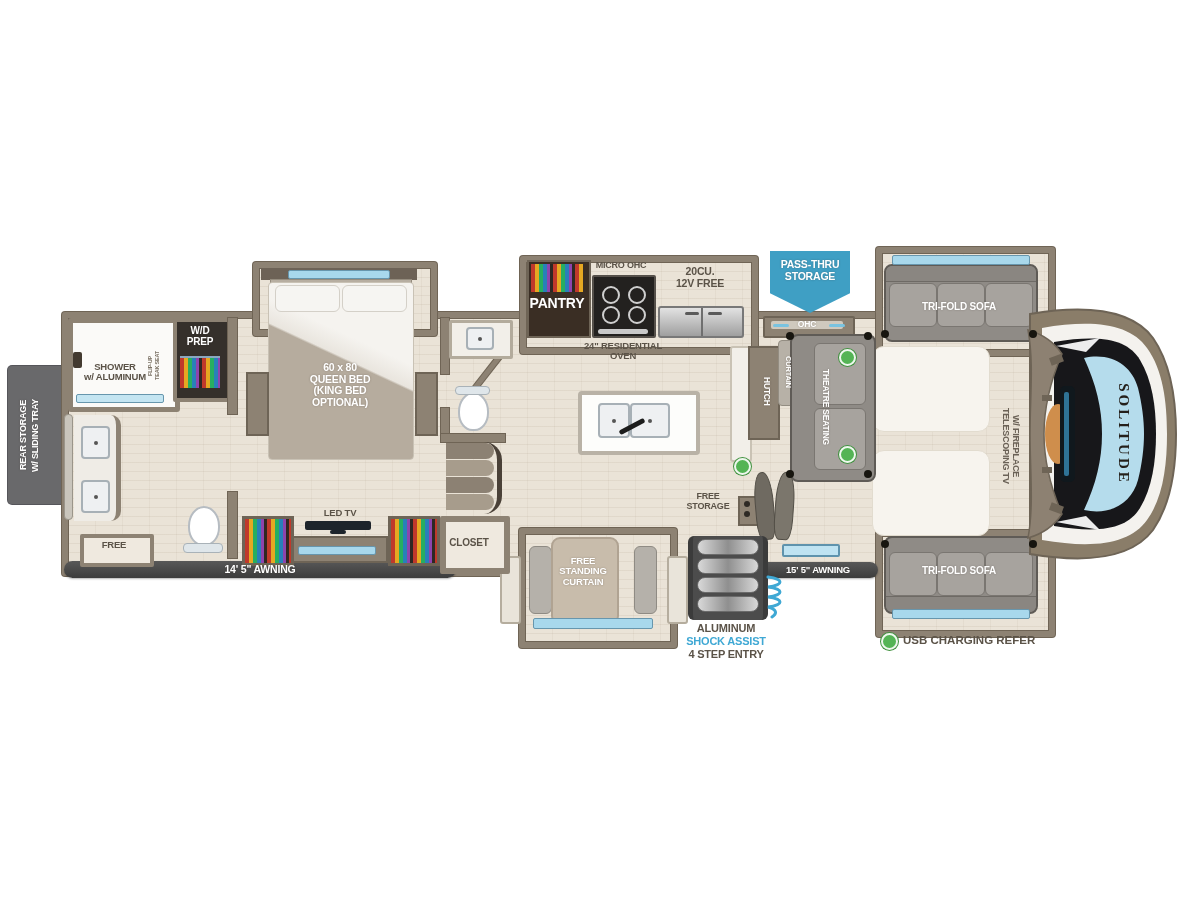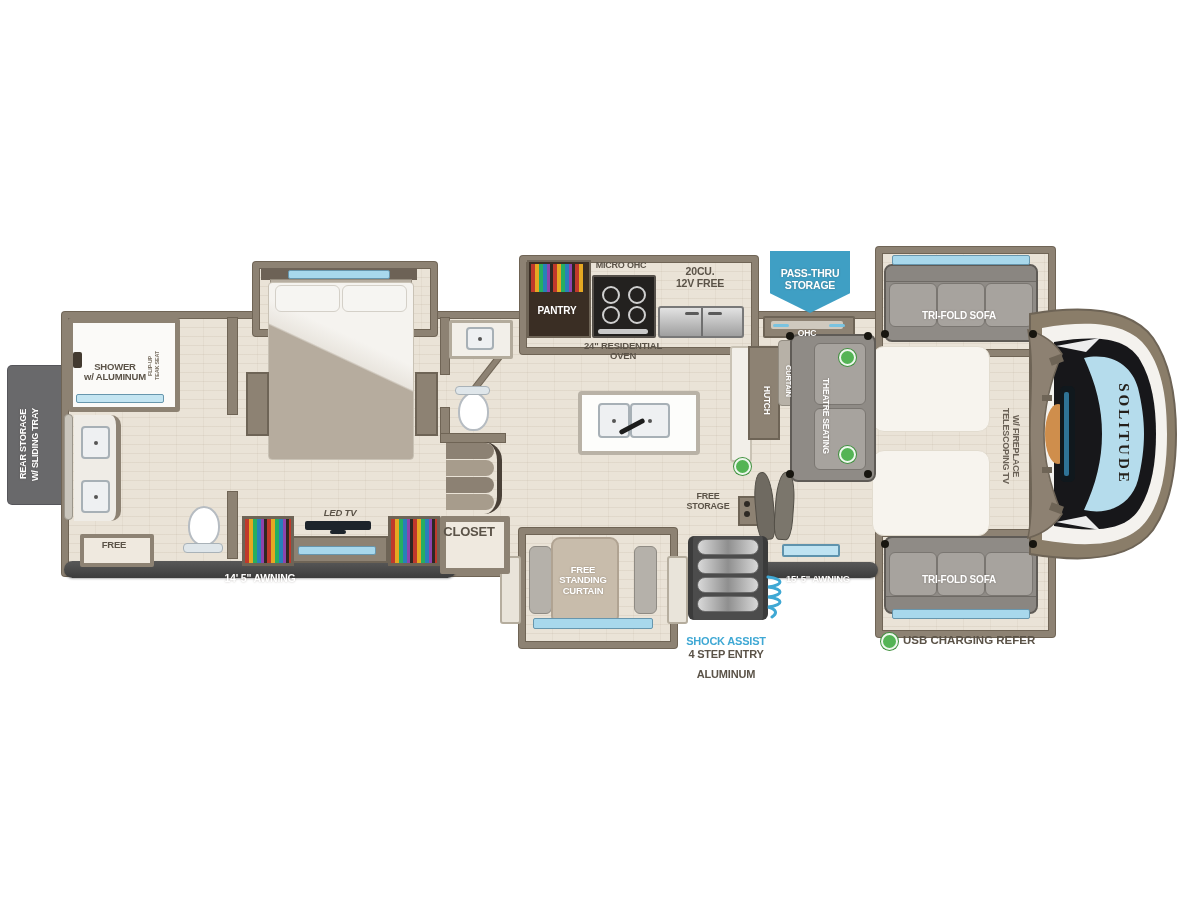--- a/index.html
+++ b/index.html
@@ -9,21 +9,21 @@
   
   .floor{background-color:#eae3d7;
     background-image:
       repeating-linear-gradient(180deg, rgba(140,120,95,.10) 0 1px, transparent 1px 9px),
       repeating-linear-gradient(90deg, rgba(140,120,95,.07) 0 1px, transparent 1px 27px);}
   .wallbox{position:absolute;border:6px solid #8d8273;box-shadow:0 0 0 1px #6f6455, inset 0 0 0 1px #6f6455;border-radius:3px;}
   .wall{position:absolute;background:#8d8273;box-shadow:0 0 0 1px #6f6455;}
   
   .lbl{position:absolute;font-weight:bold;color:#5b5348;white-space:pre-line;text-align:center;
        line-height:1.1;letter-spacing:-0.2px;z-index:6;}
-  .lbl-w{color:#ffffff;text-shadow:0 0 2px rgba(60,50,40,.35);margin-top:9px;}
+  .lbl-w{color:#ffffff;text-shadow:0 0 2px rgba(60,50,40,.35);}
   .vrl{writing-mode:vertical-rl;}
   .vup{writing-mode:vertical-rl;transform:rotate(180deg);}
   .vlr{writing-mode:vertical-lr;}
   
   .window{position:absolute;background:#a8d8ec;border:1px solid #6796ad;border-radius:2px;z-index:5;}
   .rug{position:absolute;background:#f7f4ee;border:1px solid #e2dccf;border-radius:12px;z-index:2;}
   .usb-dot{position:absolute;width:13px;height:13px;border-radius:50%;background:#54b455;
            border:2px solid #eef7ee;box-shadow:0 0 0 1px #41913f;z-index:8;}
   .books{background:#2e2823;border:3px solid #6e6456;
     background-image:
@@ -70,75 +70,84 @@
   <div class="abs" style="left:667px;top:556px;width:17px;height:64px;background:#e9e4da;border:2px solid #b5ad9e;border-radius:3px;z-index:3;"></div>
 
   <div class="abs" style="left:68px;top:318px;width:102px;height:84px;background:#fbfaf8;border:5px solid #8d8273;border-radius:3px;z-index:3;"></div>
   <div class="abs" style="left:73px;top:352px;width:9px;height:16px;background:#433a30;border-radius:2px;z-index:4;"></div>
   <div class="window" style="left:76px;top:394px;width:86px;height:7px;background:#c4e5f2;"></div>
   <div class="lbl" style="left:76px;top:362px;width:78px;font-size:9.5px;">SHOWER
 w/ ALUMINUM</div>
   <div class="lbl vup" style="left:147px;top:338px;width:14px;height:56px;font-size:5.5px;line-height:1.25;color:#7b7265;">FLIP-UP
 TEAK SEAT</div>
 
+  <div class="abs" style="left:173px;top:318px;width:54px;height:76px;background:#35302b;border:4px solid #8d8273;border-radius:2px;z-index:3;">
+    <div class="lbl lbl-w" style="left:0;top:3px;width:46px;font-size:10px;">W/D
+PREP</div>
+    <div class="abs books" style="left:3px;top:34px;width:40px;height:30px;border-width:0;border-top:2px solid #8aa8c0;"></div>
+  </div>
 
   <div class="abs" style="left:64px;top:414px;width:7px;height:104px;background:#c9c5bc;border:1px solid #9a958a;border-radius:4px;z-index:3;"></div>
   <div class="abs" style="left:74px;top:415px;width:42px;height:106px;background:#efece6;border-right:5px solid #8d8273;border-radius:0 10px 10px 0;z-index:3;"></div>
   <div class="sink" style="left:81px;top:426px;width:25px;height:29px;z-index:4;"></div>
   <div class="sink" style="left:81px;top:480px;width:25px;height:29px;z-index:4;"></div>
 
   <div class="abs" style="left:188px;top:506px;width:28px;height:36px;background:#ffffff;border:2px solid #b6bcc2;border-radius:50% 50% 46% 46%;z-index:4;"></div>
   <div class="abs" style="left:183px;top:543px;width:38px;height:8px;background:#dfe6ea;border:1px solid #a9b2b8;border-radius:4px;z-index:4;"></div>
 
   <div class="abs" style="left:80px;top:534px;width:66px;height:25px;background:#efe9df;border:4px solid #8d8273;border-radius:2px;z-index:3;"></div>
   <div class="lbl" style="left:84px;top:540px;width:60px;font-size:9.5px;">FREE</div>
 
   <div class="wall" style="left:228px;top:318px;width:9px;height:96px;z-index:3;"></div>
   <div class="wall" style="left:228px;top:492px;width:9px;height:66px;z-index:3;"></div>
 
   <div class="abs" style="left:270px;top:279px;width:140px;height:9px;background:#b7aea1;border:1px solid #958c7e;z-index:3;"></div>
   <div class="abs" style="left:275px;top:285px;width:63px;height:25px;background:#f6f5f2;border:1px solid #d4d0c8;border-radius:6px;z-index:4;"></div>
   <div class="abs" style="left:342px;top:285px;width:63px;height:25px;background:#f6f5f2;border:1px solid #d4d0c8;border-radius:6px;z-index:4;"></div>
   <div class="abs" style="left:268px;top:282px;width:144px;height:176px;border:1px solid #c9c2b5;border-radius:4px;z-index:3;
               background:linear-gradient(205deg,#f5f3ef 34%,#e9e5de 44%,#b6ac9e 45%);"></div>
+  <div class="lbl lbl-w" style="left:278px;top:362px;width:124px;font-size:10.5px;">60 x 80
+QUEEN BED
+(KING BED
+OPTIONAL)</div>
   <div class="abs" style="left:246px;top:372px;width:19px;height:60px;background:#8d8273;border:2px solid #6e6456;z-index:3;"></div>
   <div class="abs" style="left:415px;top:372px;width:19px;height:60px;background:#8d8273;border:2px solid #6e6456;z-index:3;"></div>
 
-  <div class="lbl" style="left:307px;top:508px;width:66px;font-size:9.5px;font-style:italic;">LED TV</div>
+  <div class="lbl" style="left:307px;top:508px;width:66px;font-size:9.5px;">LED TV</div>
   <div class="abs" style="left:305px;top:521px;width:66px;height:9px;background:#1d242b;border-radius:2px;z-index:4;"></div>
   <div class="abs" style="left:330px;top:530px;width:16px;height:4px;background:#1d242b;border-radius:2px;z-index:4;"></div>
   <div class="abs" style="left:288px;top:536px;width:96px;height:23px;background:#8d8273;border:2px solid #6e6456;z-index:3;">
     <div class="window" style="left:8px;top:8px;width:76px;height:7px;"></div>
   </div>
   <div class="abs books" style="left:242px;top:516px;width:46px;height:44px;z-index:3;"></div>
   <div class="abs books" style="left:388px;top:516px;width:46px;height:44px;z-index:3;"></div>
 
   <div class="abs" style="left:440px;top:516px;width:58px;height:46px;background:#efe9df;border:6px solid #8d8273;border-radius:2px;z-index:3;"></div>
-  <div class="lbl" style="left:443px;top:525px;width:52px;font-size:13px;">CLOSET</div>
+  <div class="lbl" style="left:443px;top:537px;width:52px;font-size:10px;">CLOSET</div>
 
   <div class="wall" style="left:441px;top:318px;width:8px;height:56px;z-index:3;"></div>
   <div class="wall" style="left:441px;top:408px;width:8px;height:34px;z-index:3;"></div>
   <div class="wall" style="left:441px;top:434px;width:64px;height:8px;z-index:3;"></div>
   <div class="wall" style="left:500px;top:352px;width:5px;height:48px;transform:rotate(38deg);transform-origin:top left;z-index:3;"></div>
   <div class="abs" style="left:449px;top:320px;width:58px;height:33px;background:#f2efe9;border:3px solid #b3ab9c;border-radius:2px;z-index:3;"></div>
   <div class="sink" style="left:466px;top:327px;width:24px;height:19px;z-index:4;"></div>
   <div class="abs" style="left:458px;top:392px;width:27px;height:35px;background:#ffffff;border:2px solid #b6bcc2;border-radius:50% 50% 46% 46%;z-index:4;"></div>
   <div class="abs" style="left:455px;top:386px;width:33px;height:7px;background:#dfe6ea;border:1px solid #a9b2b8;border-radius:4px;z-index:4;"></div>
 
   <div class="abs" style="left:443px;top:442px;width:54px;height:72px;border-right:5px solid #4a4138;border-radius:0 18px 18px 0;z-index:3;overflow:hidden;">
     <div style="height:16px;margin:1px 3px;background:#8c8173;border-radius:0 10px 10px 0;"></div>
     <div style="height:16px;margin:1px 3px;background:#a79c8c;border-radius:0 12px 12px 0;"></div>
     <div style="height:16px;margin:1px 3px;background:#8c8173;border-radius:0 12px 12px 0;"></div>
     <div style="height:16px;margin:1px 3px;background:#a79c8c;border-radius:0 10px 10px 0;"></div>
   </div>
 
   <div class="abs" style="left:527px;top:260px;width:60px;height:74px;background:#3a2e24;border:2px solid #6e6456;z-index:3;">
     <div class="abs books" style="left:2px;top:2px;width:52px;height:28px;border-width:0;"></div>
   </div>
-  <div class="lbl lbl-w" style="left:527px;top:296px;width:60px;font-size:10px;">PANTRY</div>
+  <div class="lbl lbl-w" style="left:527px;top:296px;width:60px;font-size:14px;">PANTRY</div>
 
   <div class="lbl" style="left:583px;top:261px;width:76px;font-size:9px;">MICRO OHC</div>
   <div class="abs" style="left:592px;top:275px;width:60px;height:59px;background:#23211f;border:2px solid #55504a;border-radius:2px;z-index:3;">
     <div style="position:absolute;left:8px;top:9px;width:14px;height:14px;border:2px solid #cfcfcf;border-radius:50%;"></div>
     <div style="position:absolute;right:8px;top:9px;width:14px;height:14px;border:2px solid #cfcfcf;border-radius:50%;"></div>
     <div style="position:absolute;left:8px;top:29px;width:14px;height:14px;border:2px solid #cfcfcf;border-radius:50%;"></div>
     <div style="position:absolute;right:8px;top:29px;width:14px;height:14px;border:2px solid #cfcfcf;border-radius:50%;"></div>
     <div style="position:absolute;left:4px;bottom:2px;width:50px;height:5px;background:#c9c9c9;border-radius:3px;"></div>
   </div>
 
@@ -173,21 +182,21 @@
     <div class="tread"></div>
       <div class="tread"></div>
       <div class="tread"></div>
       <div class="tread"></div>
   </div>
 
   <svg class="abs" style="left:762px;top:575px;z-index:4;" width="24" height="44" viewBox="0 0 24 44">
     <path d="M6,2 C22,4 22,10 6,12 C22,14 22,20 6,22 C22,24 22,30 6,32 C14,34 16,38 10,42" fill="none" stroke="#3fa8d4" stroke-width="3" stroke-linecap="round"></path>
   </svg>
 
-  <div class="lbl" style="left:676px;top:622px;width:100px;font-size:11px;margin-top:46px;">ALUMINUM</div>
+  <div class="lbl" style="left:676px;top:622px;width:100px;font-size:11px;">ALUMINUM</div>
   <div class="lbl" style="left:676px;top:635px;width:100px;font-size:11px;color:#3fa8d4;">SHOCK ASSIST</div>
   <div class="lbl" style="left:676px;top:648px;width:100px;font-size:11px;">4 STEP ENTRY</div>
 
   <div class="abs" style="left:770px;top:251px;width:80px;height:62px;background:#3f9fc4;z-index:5;
               clip-path:polygon(0 0,100% 0,100% 68%,50% 100%,0 68%);">
     <div class="lbl lbl-w" style="left:0;top:8px;width:80px;font-size:10.5px;">PASS-THRU
 STORAGE</div>
   </div>
 
   <div class="abs" style="left:763px;top:316px;width:88px;height:18px;background:#8d8273;border:2px solid #6e6456;border-radius:2px;z-index:3;">

